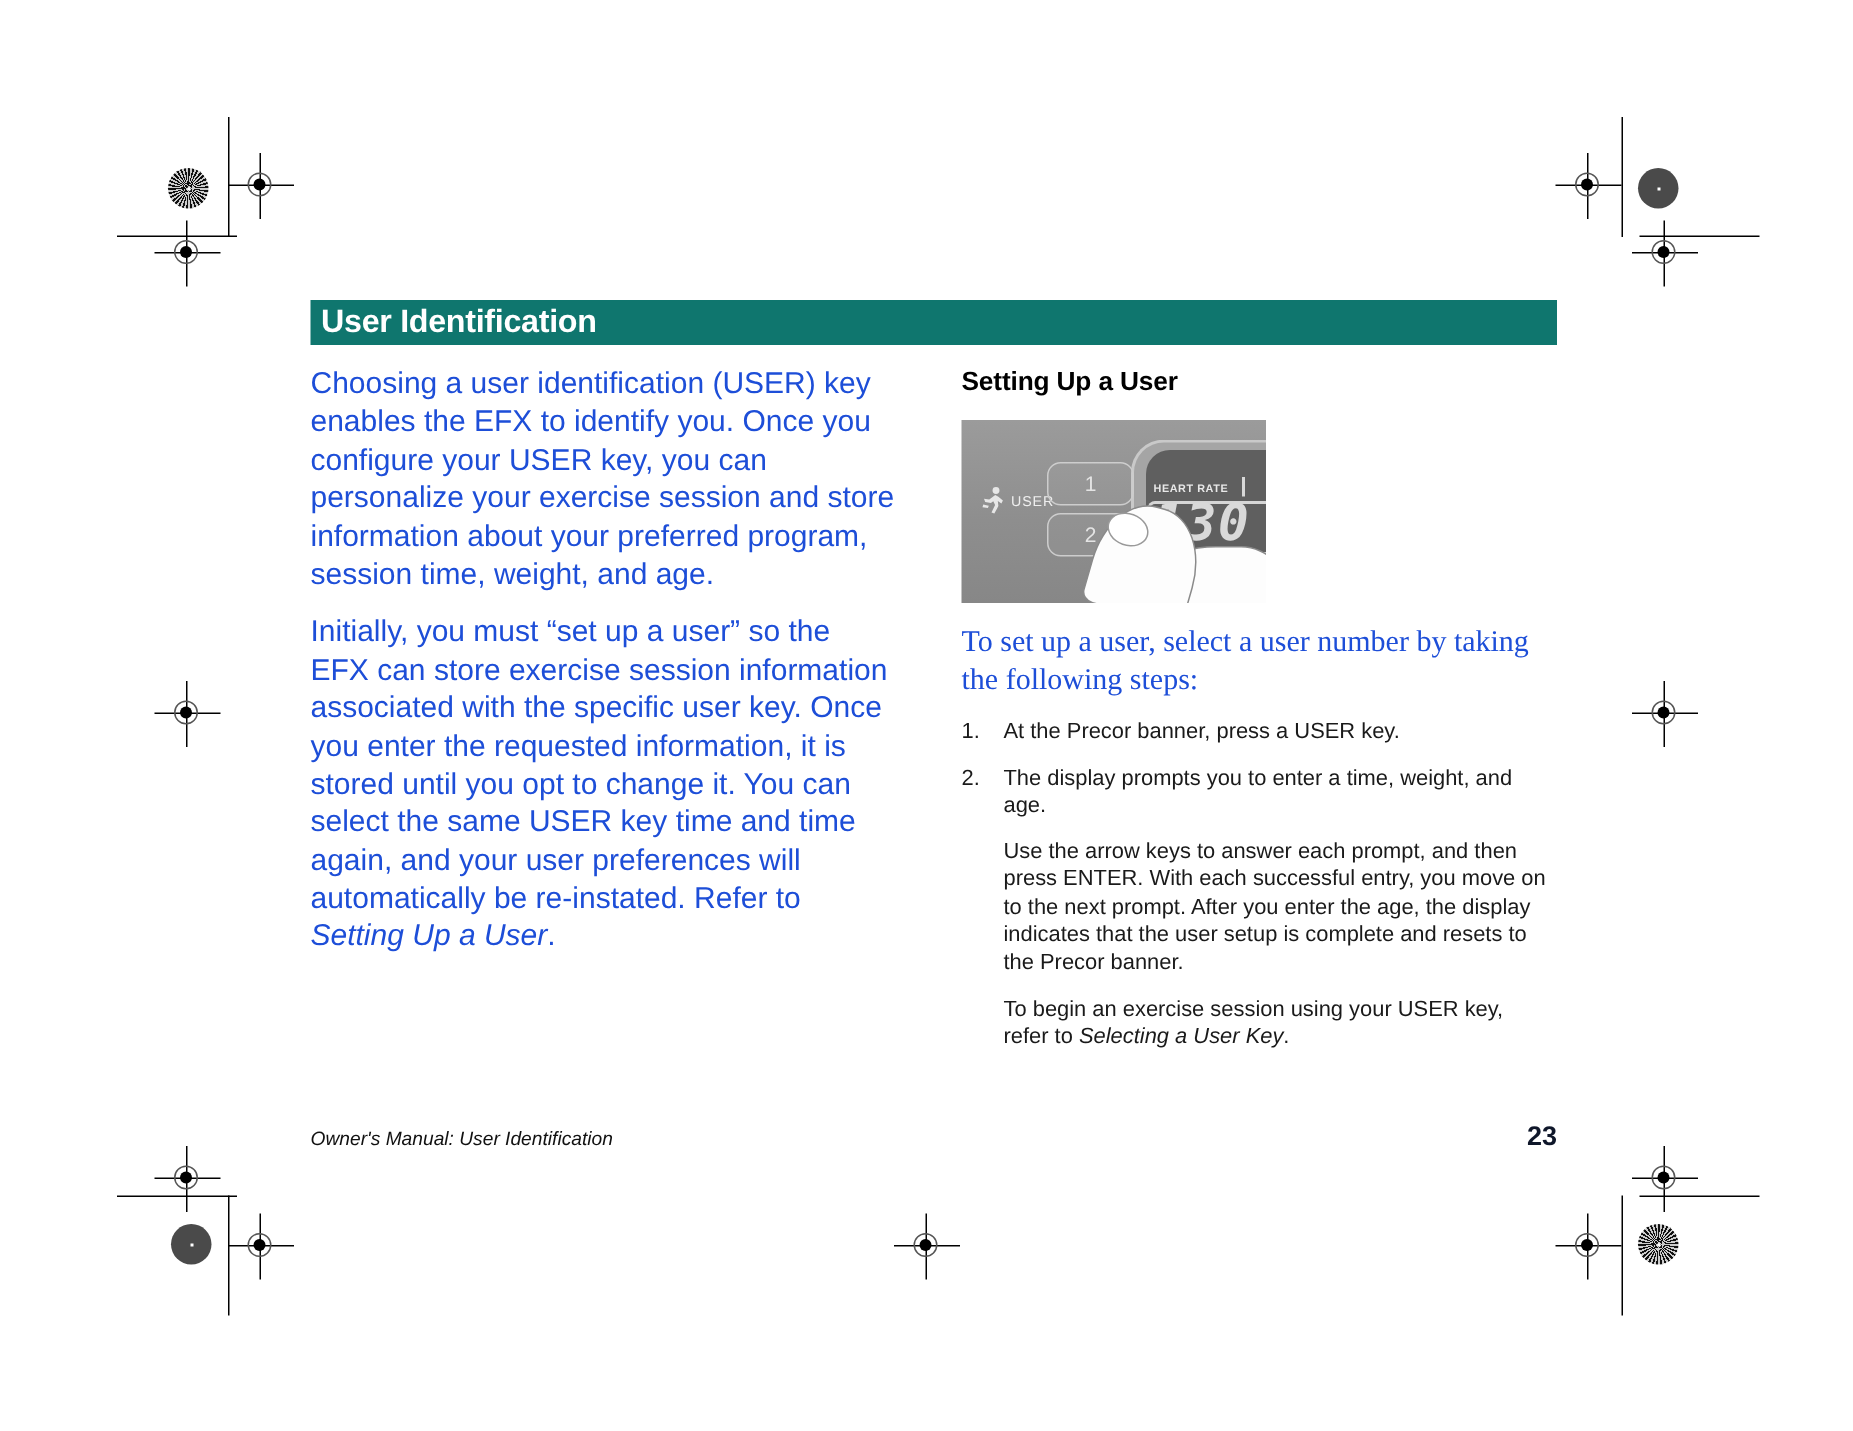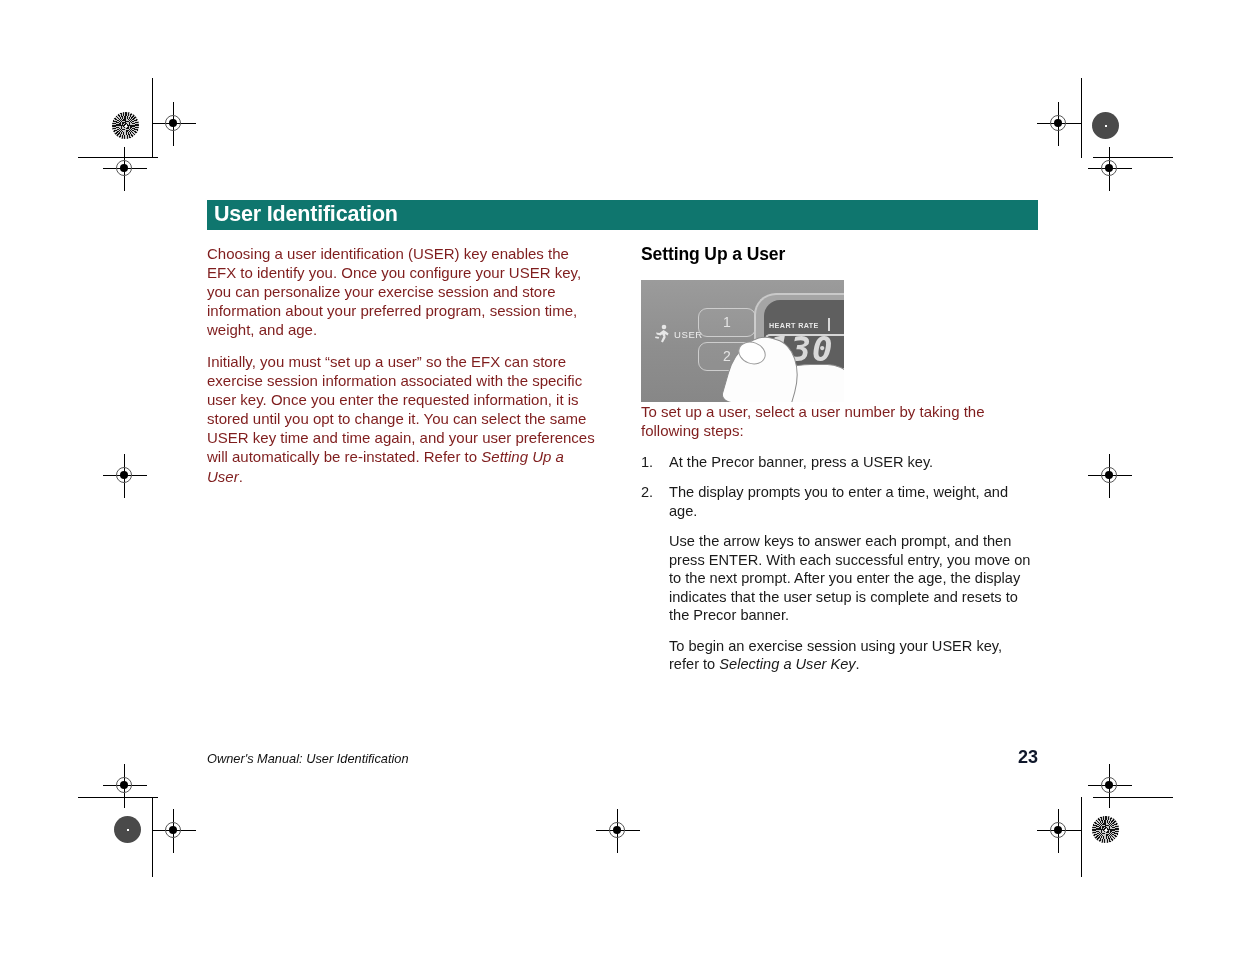--- a/index.html
+++ b/index.html
@@ -95,23 +95,23 @@
   .columns {
     display: flex;
     gap: 44px;
     margin-top: 14px;
   }
   .col-left  { width: 390px; }
   .col-right { width: 395px; }
 
   p.body {
     margin: 0 0 13px 0;
-    font-size: 15px;
+    font-size: 20px;
     line-height: 1.27;
-    color: #7f1d1d;
+    color: #1d4ed8;
   }
   p.body:last-child { margin-bottom: 14px; }
 
   em { font-style: italic; }
 
   h2.sub {
     margin: 2px 0 16px 0;
     font-size: 17.5px;
     font-weight: bold;
     letter-spacing: -0.1px;
@@ -423,21 +423,21 @@
         <div class="hr-tick"></div>
         <div class="lcd-box"></div>
         <span class="digits">130</span>
         <span class="heart">♥</span>
 
         <div class="hand"></div>
         <div class="finger"></div>
         <div class="nail"></div>
       </div>
 
-      <p class="body" style="">To set up a user, select a user number by taking the following steps:</p>
+      <p class="body" style="margin-top:14px;font-family:Liberation Serif, serif;">To set up a user, select a user number by taking the following steps:</p>
 
       <ol class="steps">
         <li>
           <span class="num">1.</span>
           <span>At the Precor banner, press a USER key.</span>
         </li>
         <li>
           <span class="num">2.</span>
           <span>The display prompts you to enter a time, weight, and age.</span>
           <p class="substep">Use the arrow keys to answer each prompt, and then press ENTER. With each successful entry, you move on to the next prompt. After you enter the age, the display indicates that the user setup is complete and resets to the Precor banner.</p>

